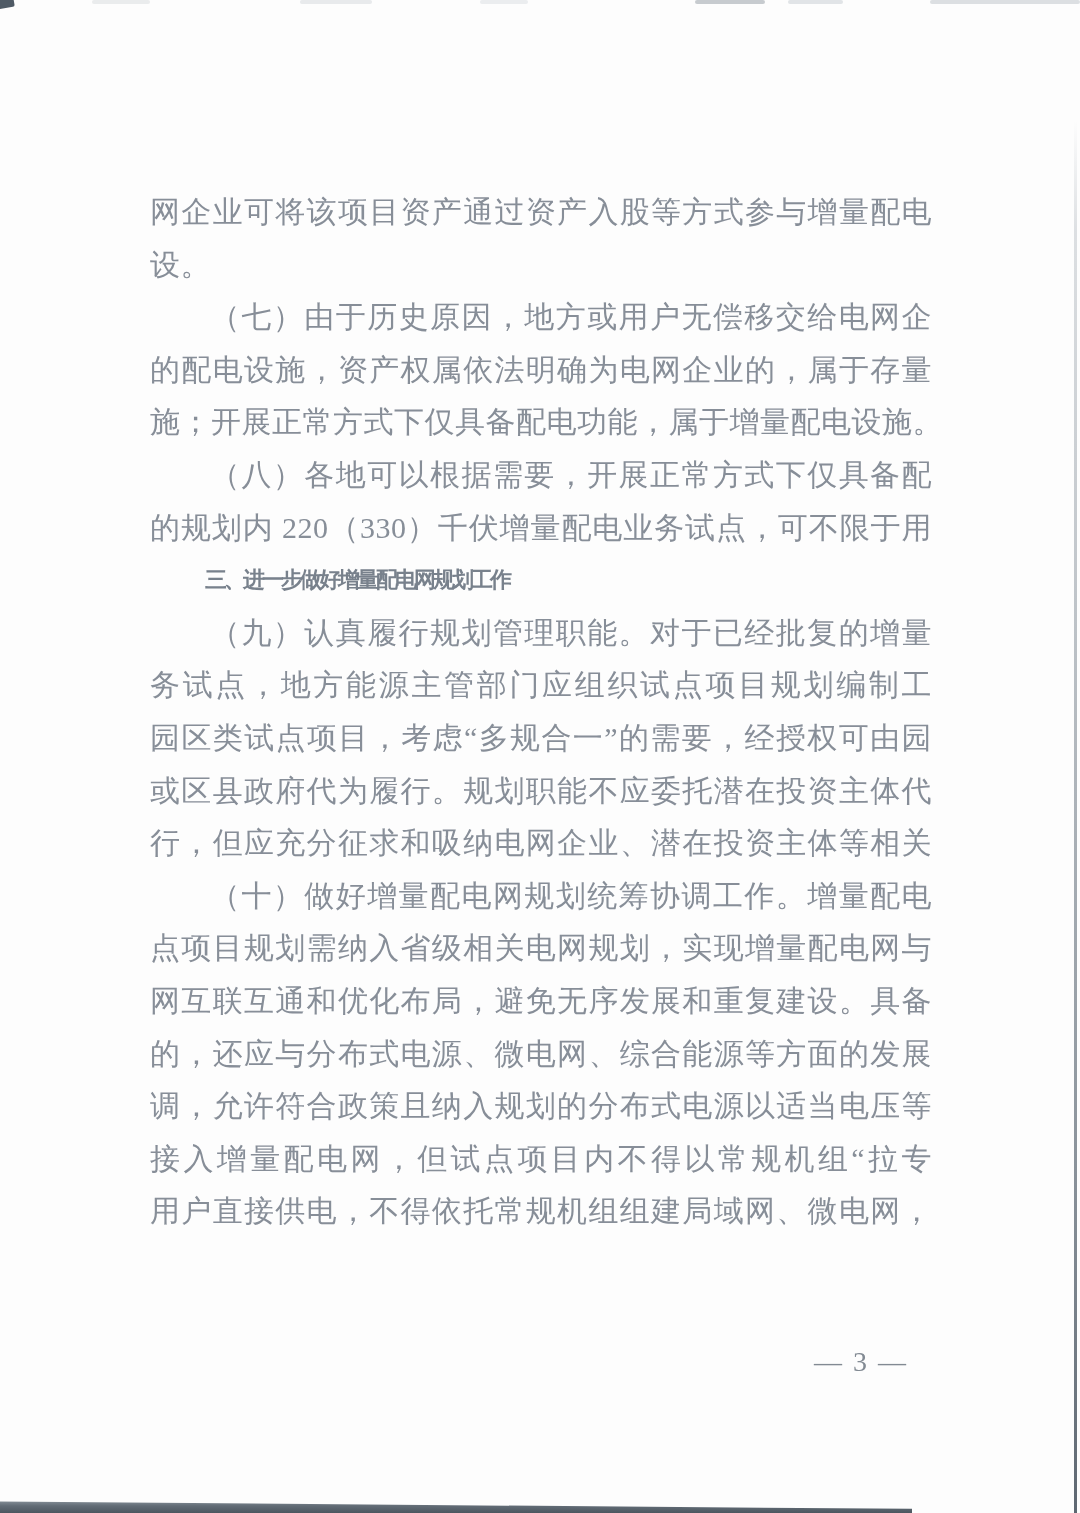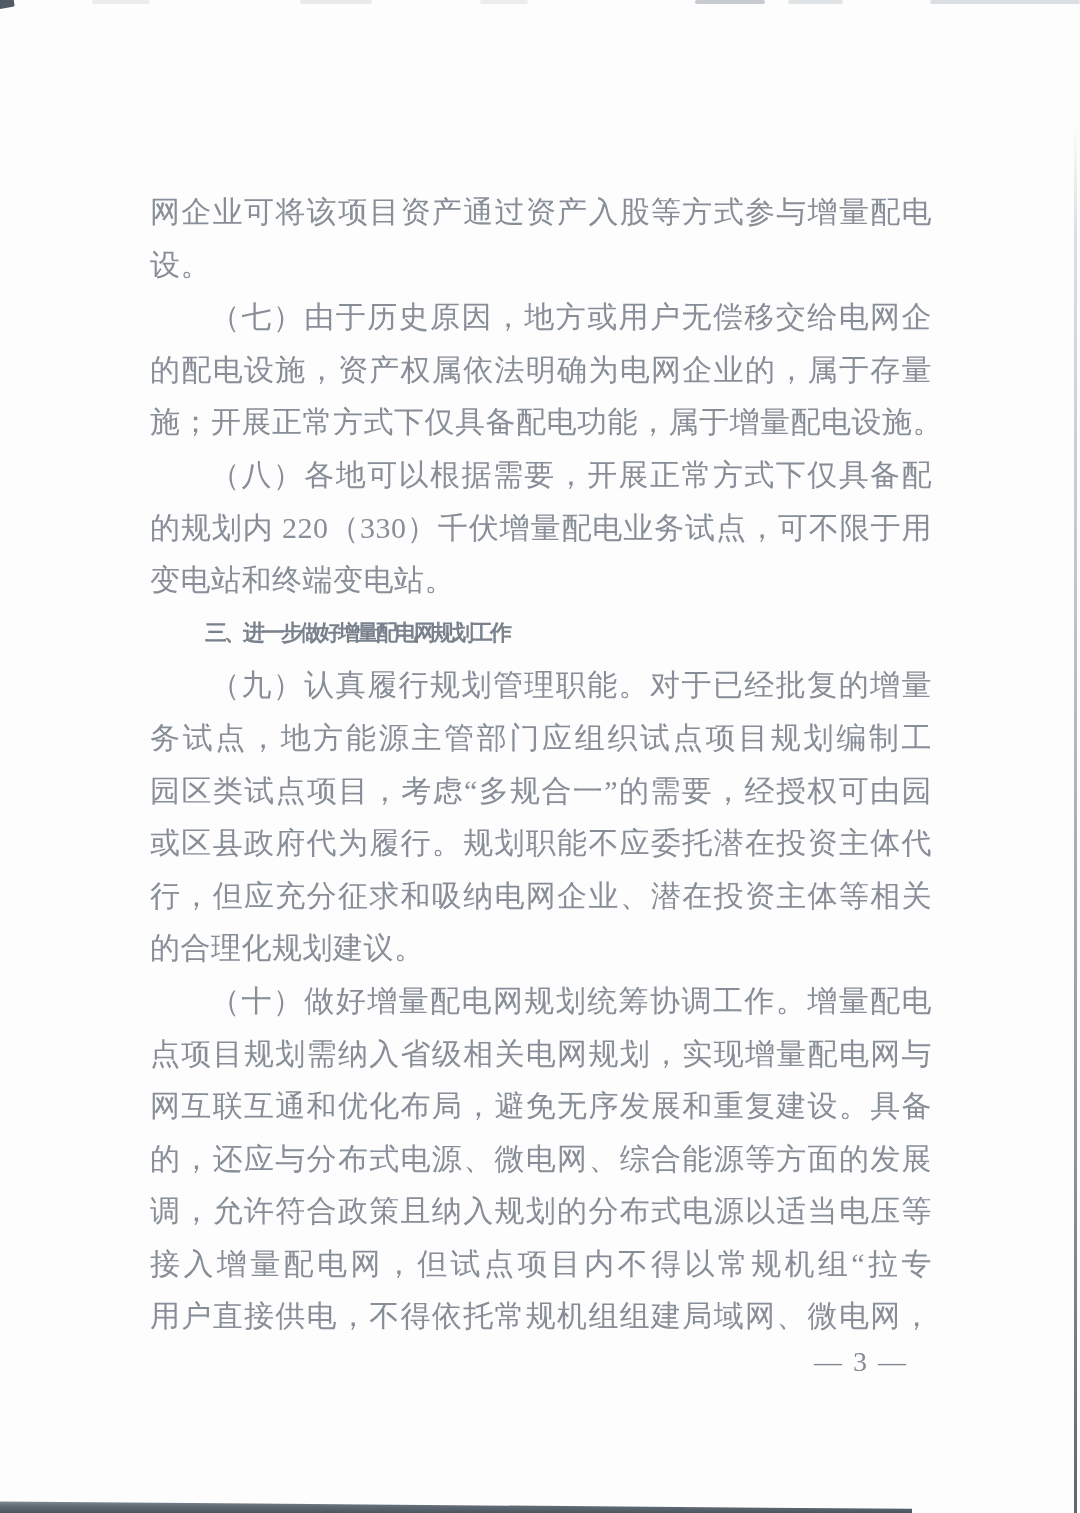--- a/index.html
+++ b/index.html
@@ -141,44 +141,38 @@
       </div>
       <div class="doc-line line-left">
         <span>施；开展正常方式下仅具备配电功能，属于增量配电设施。</span>
       </div>
       <div class="doc-line line-justify-indent">
         <span>（八）各地可以根据需要，开展正常方式下仅具备配电功能</span>
       </div>
       <div class="doc-line line-justify">
         <span>的规划内 220（330）千伏增量配电业务试点，可不限于用户专用</span>
       </div>
-      <div class="doc-line line-left">
-        <span>变电站和终端变电站。</span>
-      </div>
       <div class="doc-line line-heading">
         <span>三、进一步做好增量配电网规划工作</span>
       </div>
       <div class="doc-line line-justify-indent">
         <span>（九）认真履行规划管理职能。对于已经批复的增量配电业</span>
       </div>
       <div class="doc-line line-justify">
         <span>务试点，地方能源主管部门应组织试点项目规划编制工作。对于</span>
       </div>
       <div class="doc-line line-justify">
         <span>园区类试点项目，考虑“多规合一”的需要，经授权可由园区管委会</span>
       </div>
       <div class="doc-line line-justify">
         <span>或区县政府代为履行。规划职能不应委托潜在投资主体代为履</span>
       </div>
       <div class="doc-line line-justify">
         <span>行，但应充分征求和吸纳电网企业、潜在投资主体等相关方提出</span>
       </div>
-      <div class="doc-line line-left">
-        <span>的合理化规划建议。</span>
-      </div>
       <div class="doc-line line-justify-indent">
         <span>（十）做好增量配电网规划统筹协调工作。增量配电业务试</span>
       </div>
       <div class="doc-line line-justify">
         <span>点项目规划需纳入省级相关电网规划，实现增量配电网与公用电</span>
       </div>
       <div class="doc-line line-justify">
         <span>网互联互通和优化布局，避免无序发展和重复建设。具备条件</span>
       </div>
       <div class="doc-line line-justify">

